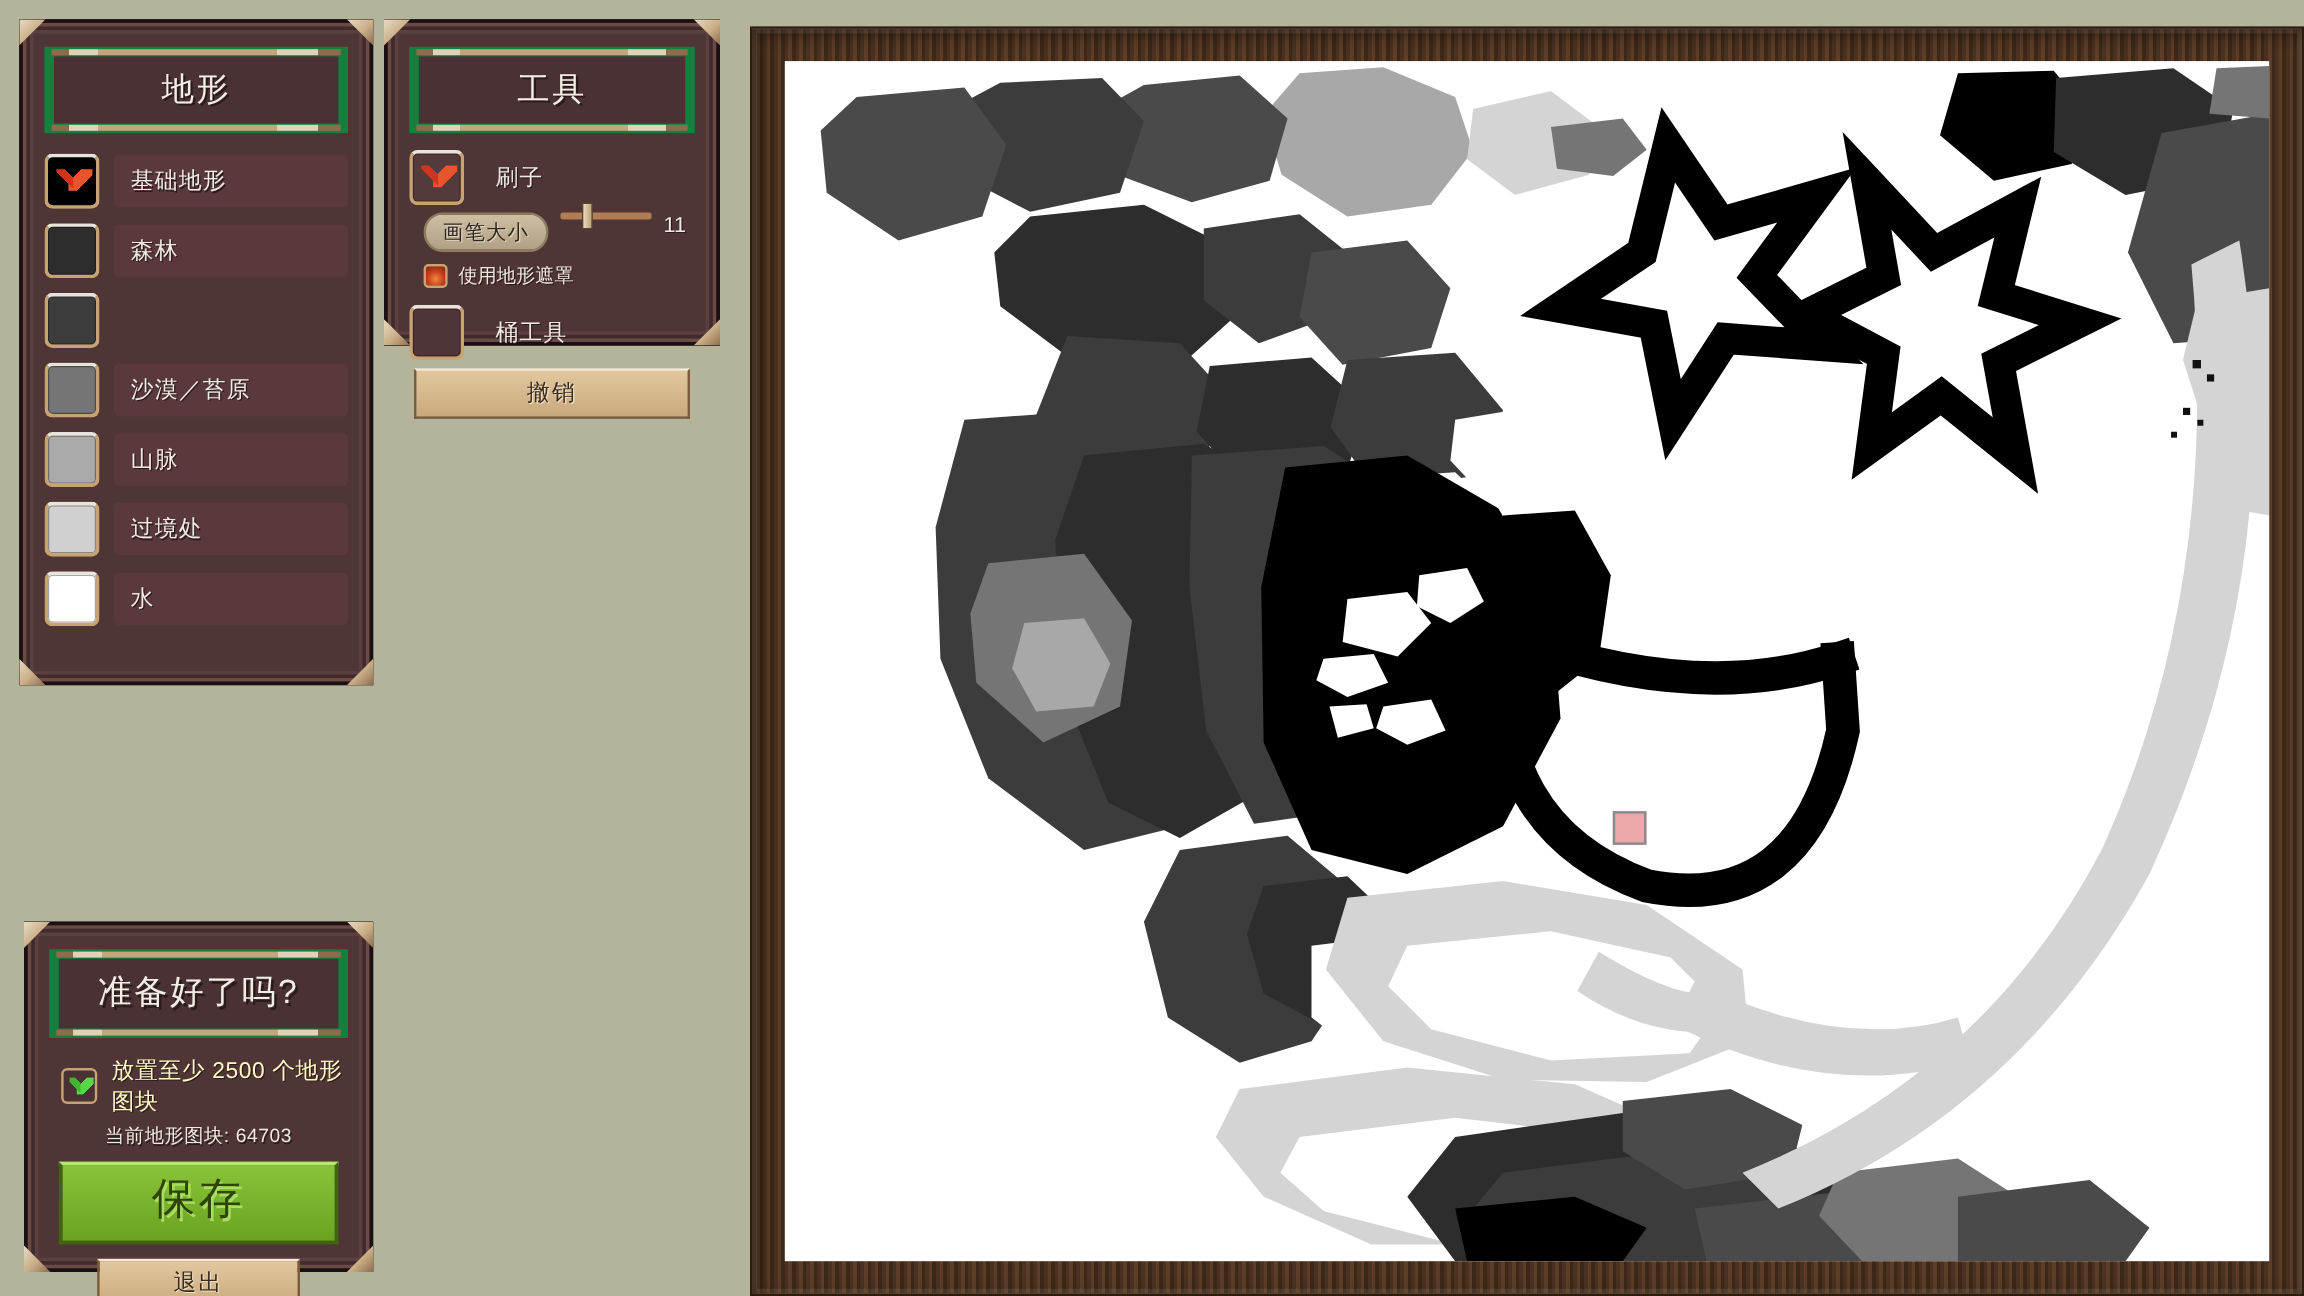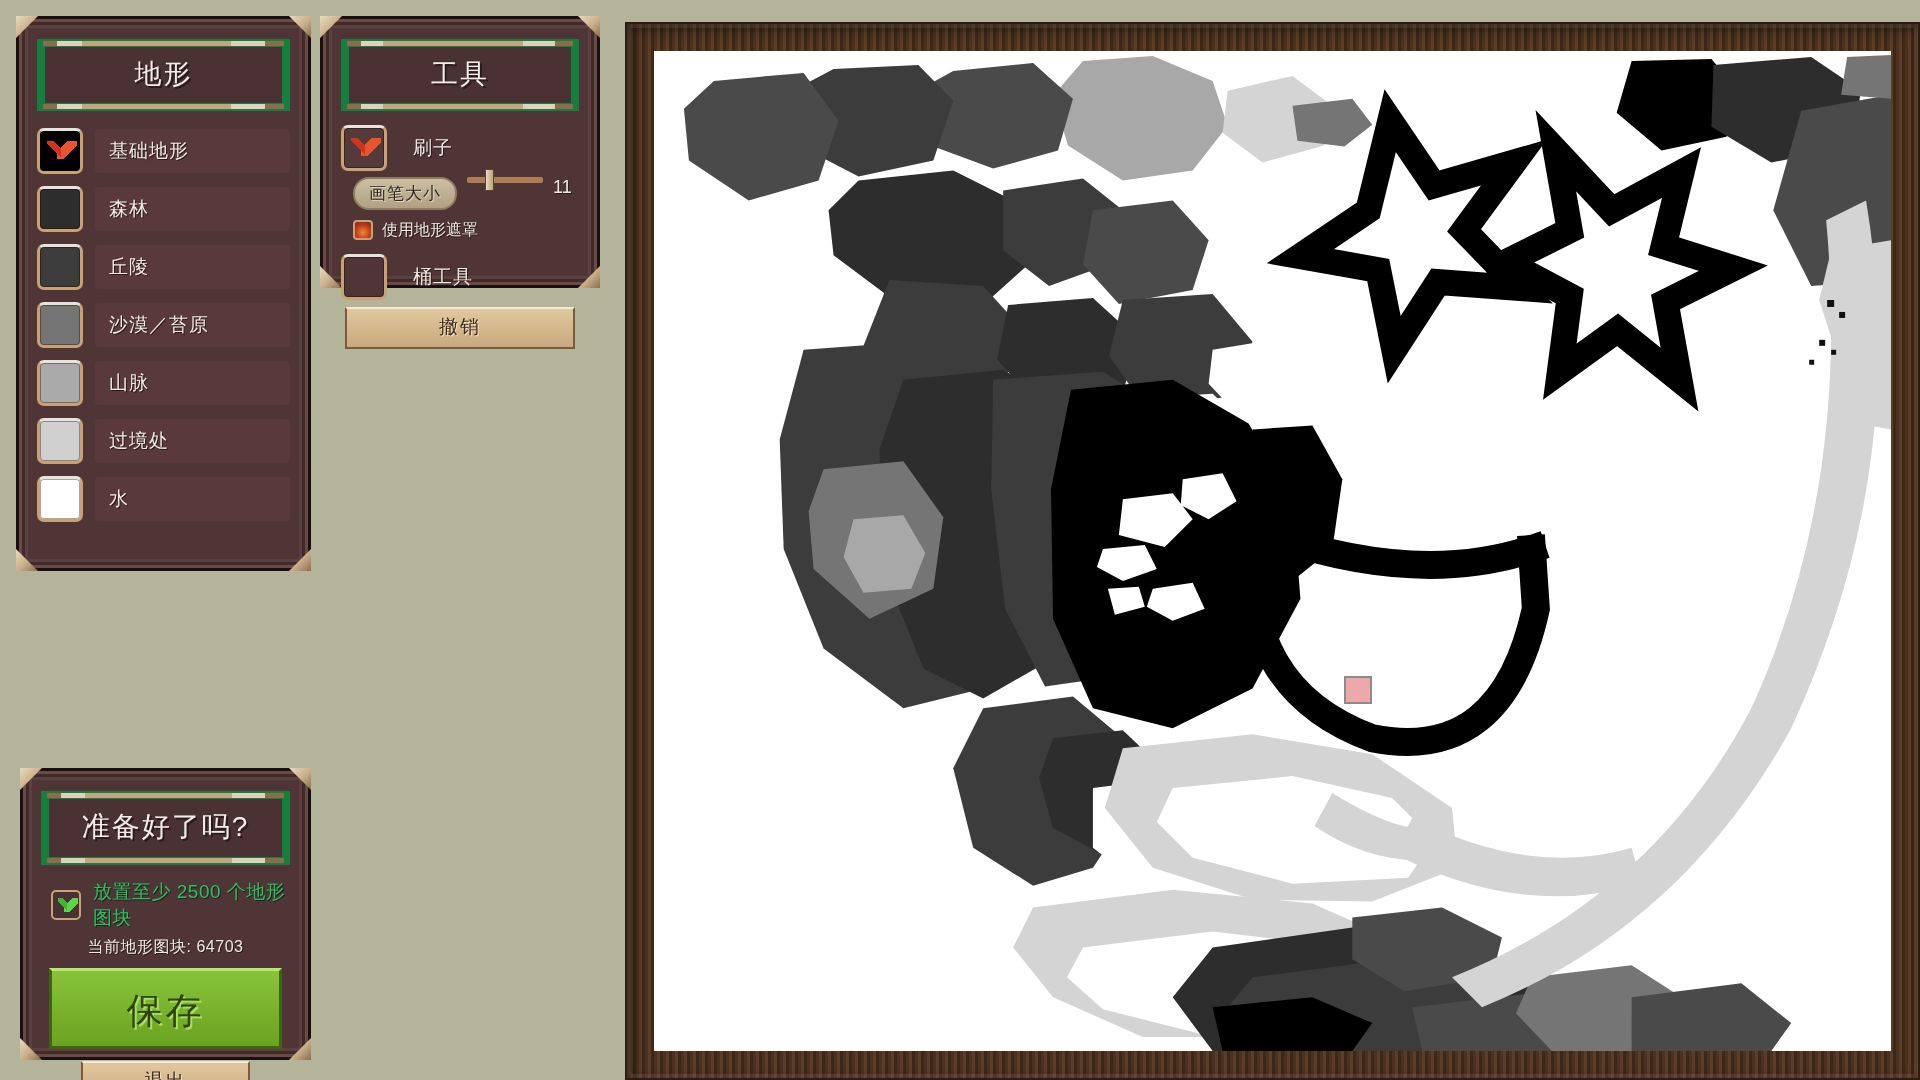--- a/index.html
+++ b/index.html
@@ -154,41 +154,41 @@
     margin: 4px 10px 8px;
     text-shadow: 1px 1px 0 #efe0c4;
     letter-spacing: 2px;
   }
   .btn-green {
     background: linear-gradient(180deg,#88c43a,#6aa320);
     border: 3px solid #3f6510;
     border-top-color: #b6e86a;
     color: #2e4409;
     font-size: 36px;
-    padding: 16px 0 10px;
+    padding: 4px 0 10px;
     margin: 10px 14px 12px;
     text-shadow: 2px 2px 0 #a9dd63;
     letter-spacing: 3px;
   }
 
   
   .req-row { display:flex; align-items:center; gap:12px; margin: 2px 10px 6px 16px; }
   .check-box {
     width: 30px; height: 30px; flex:0 0 30px;
     border: 2px solid #c9a271; border-radius: 5px;
     background: #4a3134; position: relative;
   }
   .check-box::after {
     content:""; position:absolute; left:5px; top:6px;
     width: 20px; height: 14px;
     background:
       linear-gradient(45deg, transparent 46%, #3fb531 46% 80%, transparent 80%) left/9px 100% no-repeat,
       linear-gradient(-45deg, transparent 30%, #59d746 30% 70%, transparent 70%) right/14px 100% no-repeat;
   }
-  .req-text { color:#22c55e; font-size: 19px; text-shadow: 1px 1px 0 #2a1a1c; letter-spacing:.5px; }
+  .req-text { color:#fef9c3; font-size: 19px; text-shadow: 1px 1px 0 #2a1a1c; letter-spacing:.5px; }
   .cur-text { color:#efe9de; font-size: 16px; text-align:center; margin: 6px 0 2px;
               text-shadow: 1px 1px 0 #2a1a1c; letter-spacing:.5px; }
 
   
   #map-frame {
     position: absolute;
     left: 625px; top: 22px; width: 1295px; height: 1058px;
     background:
       repeating-linear-gradient(90deg,#4a3120 0 3px,#5c3e28 3px 6px,#3d2717 6px 9px);
     border: 2px solid #2d1c10;
@@ -225,21 +225,20 @@
     <span class="row-label">基础地形</span>
   </div>
 
   <div class="row">
     <span class="swatch" style="background:#2d2d2d"></span>
     <span class="row-label">森林</span>
   </div>
 
   <div class="row">
     <span class="swatch" style="background:#3c3c3c"></span>
-    <span class="row-label">丘陵</span>
   </div>
 
   <div class="row">
     <span class="swatch" style="background:#757575"></span>
     <span class="row-label">沙漠／苔原</span>
   </div>
 
   <div class="row">
     <span class="swatch" style="background:#aaaaaa"></span>
     <span class="row-label">山脉</span>

